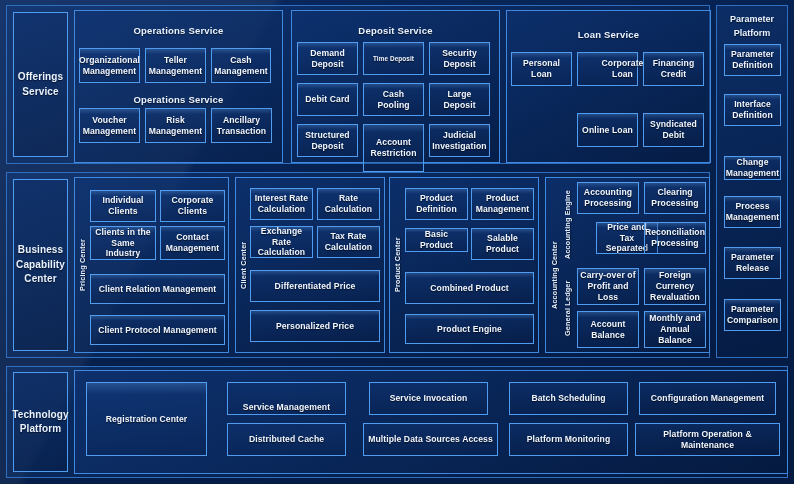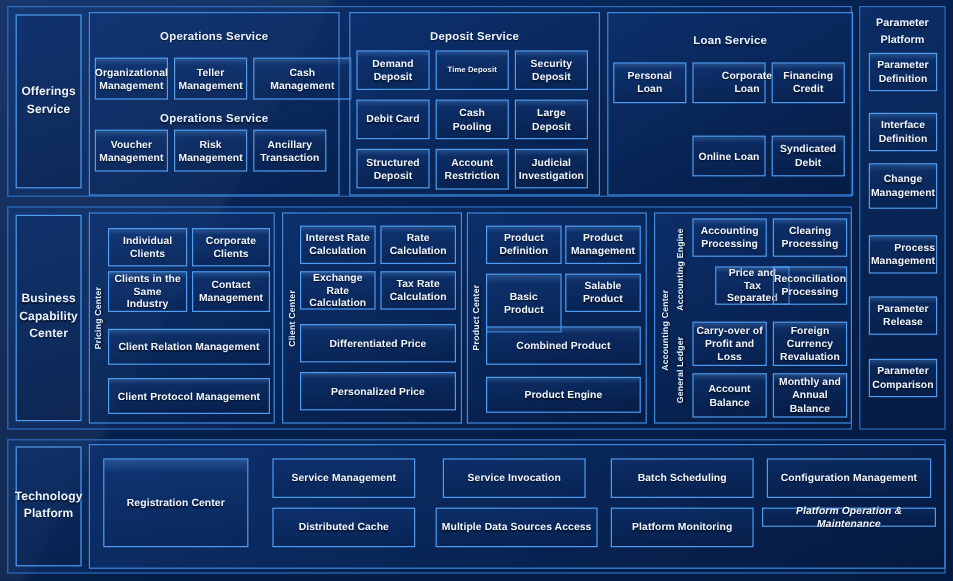--- a/index.html
+++ b/index.html
@@ -85,21 +85,21 @@
   <div class="abs group" style="left:74px;top:10px;width:209px;height:153px;">
     <div class="group-title" style="top:14px;">Operations Service</div>
     <div class="group-title" style="top:83px;">Operations Service</div>
   </div>
   <div class="abs box" style="left:79px;top:48px;width:61px;height:35px;">
       <span>Organizational Management</span>
     </div>
   <div class="abs box" style="left:145px;top:48px;width:61px;height:35px;">
       <span>Teller Management</span>
     </div>
-  <div class="abs box" style="left:211px;top:48px;width:82px;height:35px;">
+  <div class="abs box" style="left:211px;top:48px;width:60px;height:35px;">
       <span>Cash Management</span>
     </div>
   <div class="abs box" style="left:79px;top:108px;width:61px;height:35px;">
       <span>Voucher Management</span>
     </div>
   <div class="abs box" style="left:145px;top:108px;width:61px;height:35px;">
       <span>Risk Management</span>
     </div>
   <div class="abs box" style="left:211px;top:108px;width:61px;height:35px;">
       <span>Ancillary Transaction</span>
@@ -122,21 +122,21 @@
     </div>
   <div class="abs box" style="left:363px;top:83px;width:61px;height:33px;">
       <span>Cash Pooling</span>
     </div>
   <div class="abs box" style="left:429px;top:83px;width:61px;height:33px;">
       <span>Large Deposit</span>
     </div>
   <div class="abs box" style="left:297px;top:124px;width:61px;height:33px;">
       <span>Structured Deposit</span>
     </div>
-  <div class="abs box" style="left:363px;top:124px;width:61px;height:34px;">
+  <div class="abs box" style="left:363px;top:124px;width:61px;height:48px;">
       <span>Account Restriction</span>
     </div>
   <div class="abs box" style="left:429px;top:124px;width:61px;height:33px;">
       <span>Judicial Investigation</span>
     </div>
 
   <div class="abs group" style="left:506px;top:10px;width:205px;height:153px;">
     <div class="group-title" style="top:18px;">Loan Service</div>
   </div>
   <div class="abs box" style="left:511px;top:52px;width:61px;height:34px;">
@@ -159,24 +159,24 @@
   <div class="abs" style="left:716px;top:12px;width:72px;height:30px;text-align:center;font-size:9px;font-weight:bold;line-height:1.6;text-shadow:0 1px 1px rgba(0,0,0,.6);">
     <div>Parameter</div>
     <div>Platform</div>
   </div>
   <div class="abs box" style="left:724px;top:44px;width:57px;height:32px;">
       <span>Parameter Definition</span>
     </div>
   <div class="abs box" style="left:724px;top:94px;width:57px;height:32px;">
       <span>Interface Definition</span>
     </div>
-  <div class="abs box" style="left:724px;top:136px;width:57px;height:38px;">
+  <div class="abs box" style="left:724px;top:156px;width:57px;height:24px;">
       <span>Change Management</span>
     </div>
-  <div class="abs box" style="left:724px;top:196px;width:57px;height:32px;text-align:right;">
+  <div class="abs box" style="left:724px;top:196px;width:57px;height:32px;">
       <span>Process Management</span>
     </div>
   <div class="abs box" style="left:724px;top:247px;width:57px;height:32px;">
       <span>Parameter Release</span>
     </div>
   <div class="abs box" style="left:724px;top:299px;width:57px;height:32px;">
       <span>Parameter Comparison</span>
     </div>
 
   <div class="abs band" style="left:6px;top:172px;width:704px;height:186px;"></div>
@@ -236,21 +236,21 @@
   <div class="abs group" style="left:389px;top:177px;width:150px;height:176px;"></div>
   <div class="abs vlabel" style="left:391px;top:215px;width:12px;height:100px;">
     <span>Product Center</span>
   </div>
   <div class="abs box" style="left:405px;top:188px;width:63px;height:32px;">
       <span>Product Definition</span>
     </div>
   <div class="abs box" style="left:471px;top:188px;width:63px;height:32px;">
       <span>Product Management</span>
     </div>
-  <div class="abs box" style="left:405px;top:228px;width:63px;height:49px;">
+  <div class="abs box" style="left:405px;top:228px;width:63px;height:24px;">
       <span>Basic Product</span>
     </div>
   <div class="abs box" style="left:471px;top:228px;width:63px;height:32px;">
       <span>Salable Product</span>
     </div>
   <div class="abs box" style="left:405px;top:272px;width:129px;height:32px;">
       <span>Combined Product</span>
     </div>
   <div class="abs box" style="left:405px;top:314px;width:129px;height:30px;">
       <span>Product Engine</span>
@@ -299,21 +299,21 @@
     <span style="white-space:pre-line;">Technology
 Platform</span>
   </div>
 
   <div class="abs group" style="left:74px;top:370px;width:714px;height:104px;"></div>
 
   <div class="abs box" style="left:86px;top:382px;width:121px;height:74px;">
       <span>Registration Center</span>
     </div>
 
-  <div class="abs box flat" style="left:227px;top:382px;width:119px;height:33px;">
+  <div class="abs box flat" style="left:227px;top:382px;width:119px;height:33px;align-items:flex-end;">
       <span>Service Management</span>
     </div>
   <div class="abs box flat" style="left:369px;top:382px;width:119px;height:33px;">
       <span>Service Invocation</span>
     </div>
   <div class="abs box flat" style="left:509px;top:382px;width:119px;height:33px;">
       <span>Batch Scheduling</span>
     </div>
   <div class="abs box flat" style="left:639px;top:382px;width:137px;height:33px;">
       <span>Configuration Management</span>
@@ -321,17 +321,17 @@
 
   <div class="abs box flat" style="left:227px;top:423px;width:119px;height:33px;">
       <span>Distributed Cache</span>
     </div>
   <div class="abs box flat" style="left:363px;top:423px;width:135px;height:33px;">
       <span>Multiple Data Sources Access</span>
     </div>
   <div class="abs box flat" style="left:509px;top:423px;width:119px;height:33px;">
       <span>Platform Monitoring</span>
     </div>
-  <div class="abs box flat" style="left:635px;top:423px;width:145px;height:16px;font-style:italic;">
+  <div class="abs box flat" style="left:635px;top:423px;width:145px;height:33px;">
       <span>Platform Operation &amp; Maintenance</span>
     </div>
 
 </div>
 
 </body></html>

